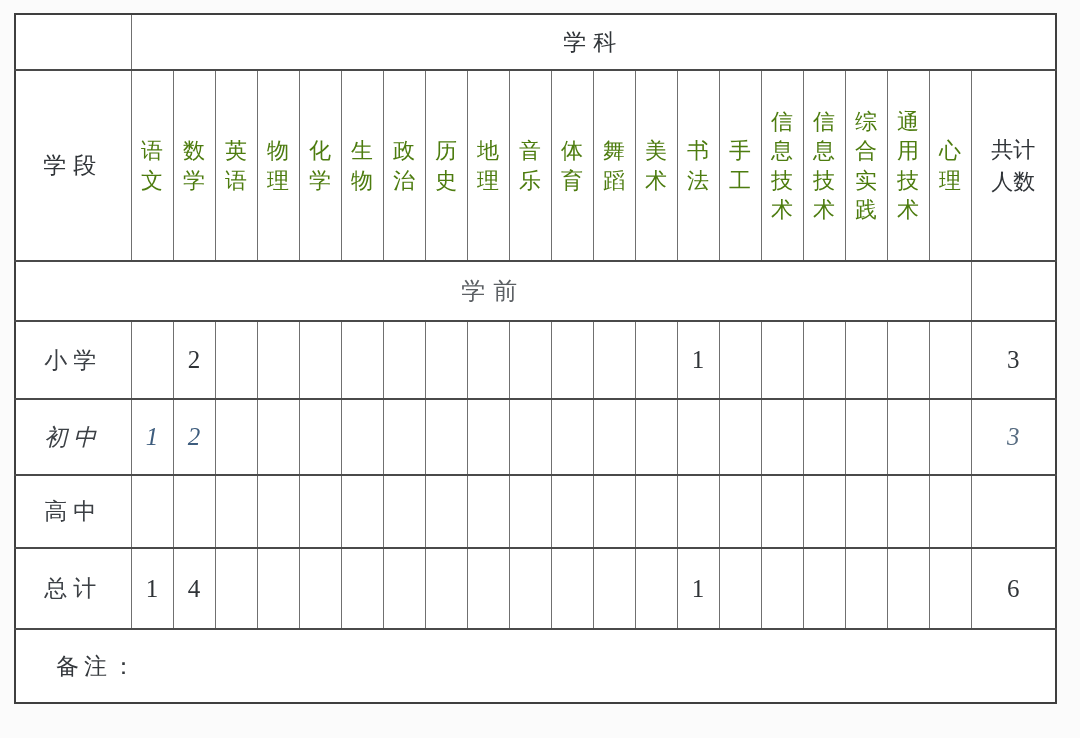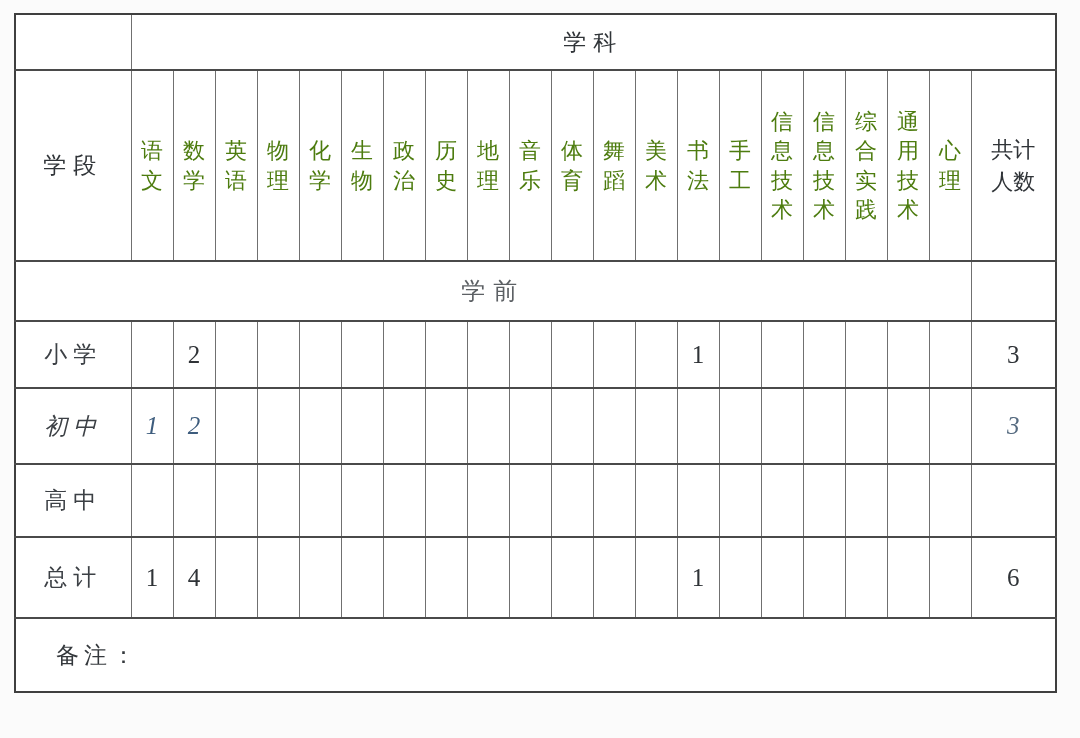--- a/index.html
+++ b/index.html
@@ -11,21 +11,21 @@
   table.sheet{
     border-collapse:collapse;table-layout:fixed;background:#ffffff;
     width:1043px;border:2px solid #3f3f3f;
   }
   td{
     border:1px solid #707070;vertical-align:middle;text-align:center;
     padding:0;overflow:hidden;color:#34383c;
   }
   tr.hl td{border-top:2px solid #4a4a4a;}
   .c-stage{width:116px;} .c-sub{width:42px;} .c-total{width:85px;}
-  .r1{height:56px;} .r2{height:191px;} .r3{height:60px;} .r4{height:67px;border-radius:6px;}
+  .r1{height:56px;} .r2{height:191px;} .r3{height:60px;} .r4{height:78px;border-radius:6px;}
   .r5{height:76px;font-style:italic;} .r6{height:73px;} .r7{height:81px;} .r8{height:74px;}
   .hdr{font-size:23px;letter-spacing:7px;color:#303438;}
   .vt{width:1.1em;margin:0 auto;word-break:break-all;line-height:1.32;
       font-size:22px;color:#4d7c0f;text-align:center;}
   .tot-h{width:2.3em;margin:16px auto;word-break:break-all;line-height:1.45;
       font-size:22px;color:#303438;text-align:center;}
   .lbl{font-size:23px;letter-spacing:6px;color:#3c4045;}
   .pre-lbl{font-size:24px;letter-spacing:8px;color:#5c6064;}
   .num{font-size:25px;color:#2f3337;}
   .b1{color:#3d5c7d;}   

